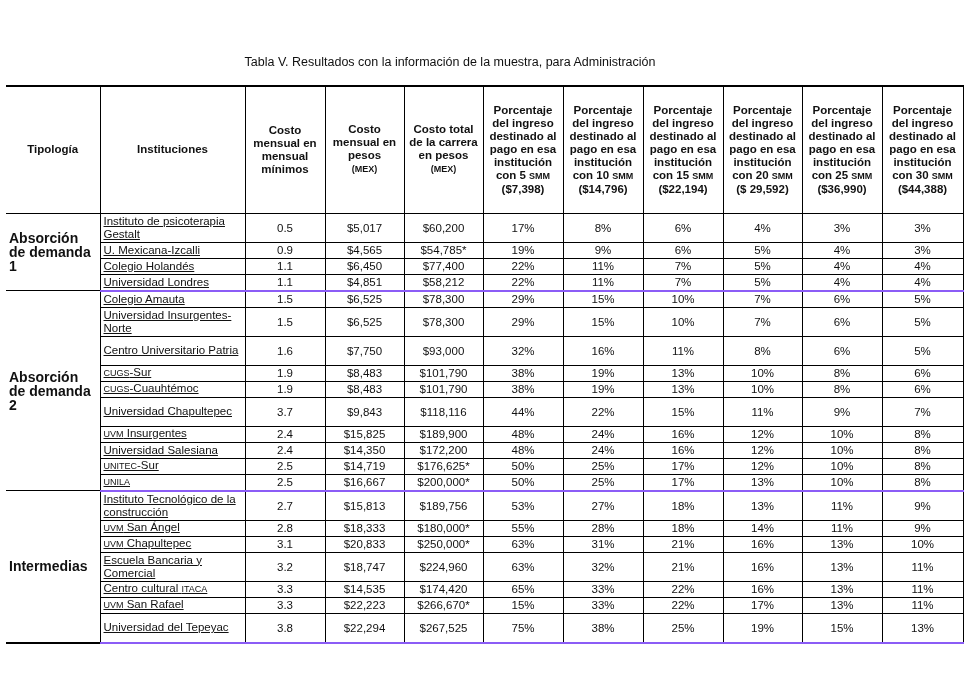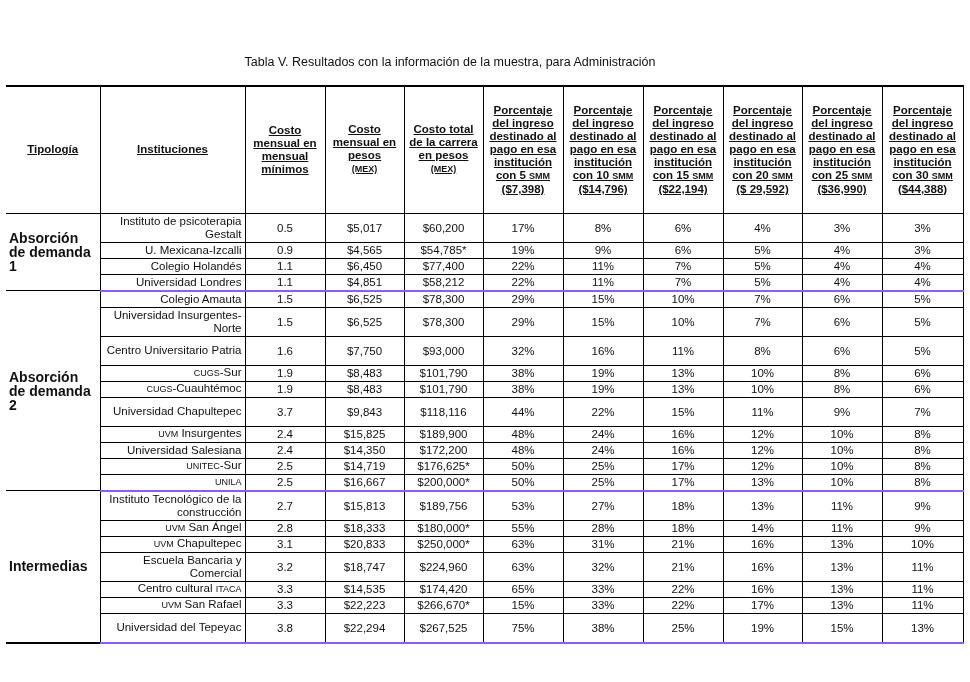--- a/index.html
+++ b/index.html
@@ -4,24 +4,24 @@
 <style>
   html, body { margin: 0; padding: 0; background: #ffffff; }
   body { width: 970px; height: 682px; position: relative; overflow: hidden;
          font-family: "Liberation Sans", sans-serif; color: #111; }
   .title { position: absolute; left: 0; width: 900px; top: 55px; text-align: center;
            font-size: 12.5px; }
   table { position: absolute; left: 6px; top: 85px; border-collapse: collapse;
           table-layout: fixed; font-size: 11.5px; }
   th, td { border: 1px solid #000; padding: 0 3px; vertical-align: middle; }
   table { border-top: 2px solid #000; border-bottom: 2px solid #000; }
-  th { font-weight: bold; text-align: center; line-height: 13px; font-size: 11.5px; text-decoration: underline; }
+  th { font-weight: bold; text-align: center; line-height: 13px; font-size: 11.5px; }
   th.left-open, td.left-open { border-left: none; }
   td.num { text-align: center; }
-  td.inst { text-align: right; line-height: 13px; }
+  td.inst { text-align: left; line-height: 13px; text-decoration: underline; }
   td.tipo { font-weight: bold; text-align: left; border-left: none; line-height: 14px; font-size: 14px; }
   .sc { font-size: 9px; }
   tr.r1 td { height: 15px; }
   tr.r2 td { height: 28px; }
   tr.grp-end td { border-bottom: 2px solid #8b5cf6; }
 </style>
 </head>
 <body>
 
 <div class="title">Tabla V. Resultados con la información de la muestra, para Administración</div>

